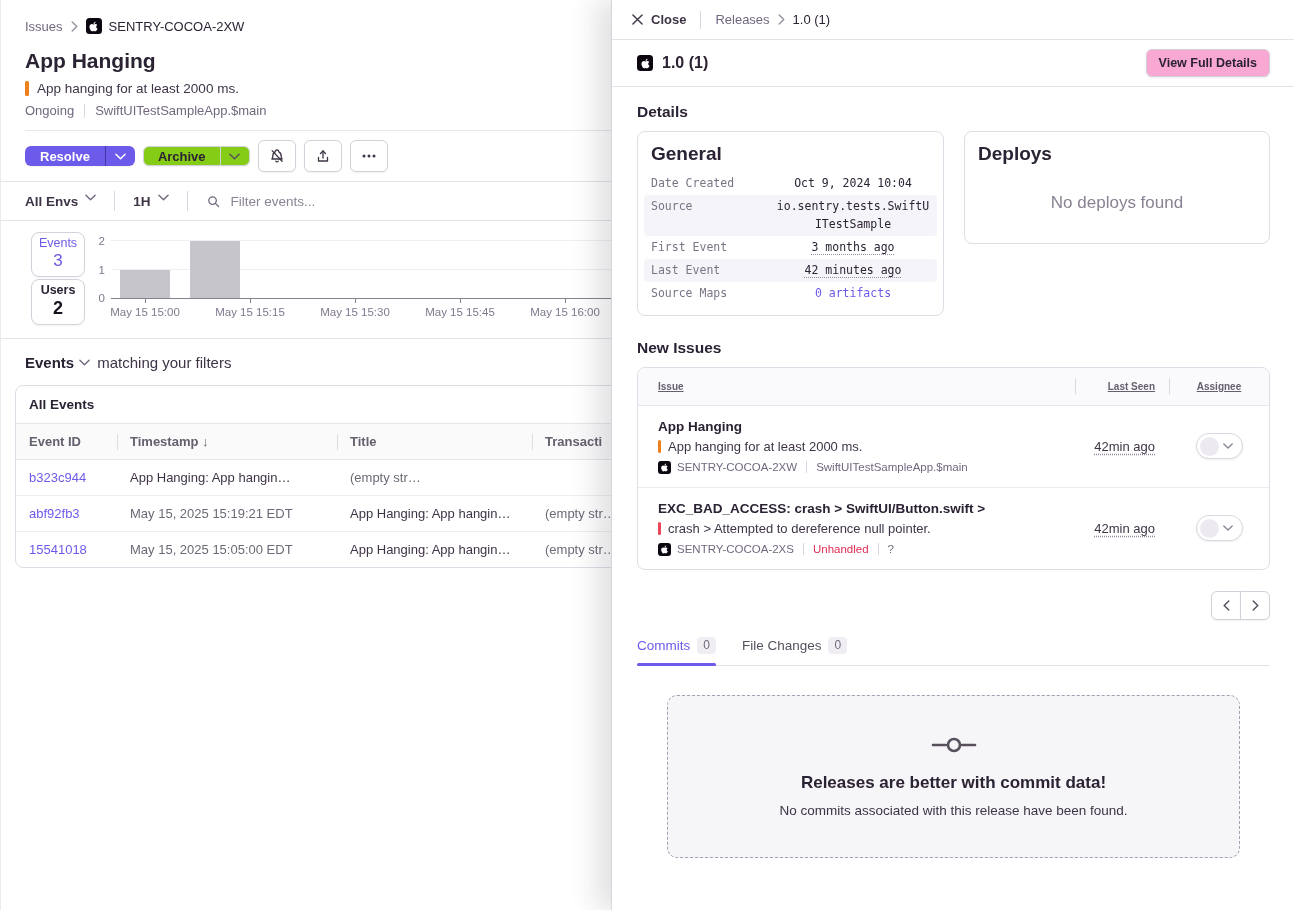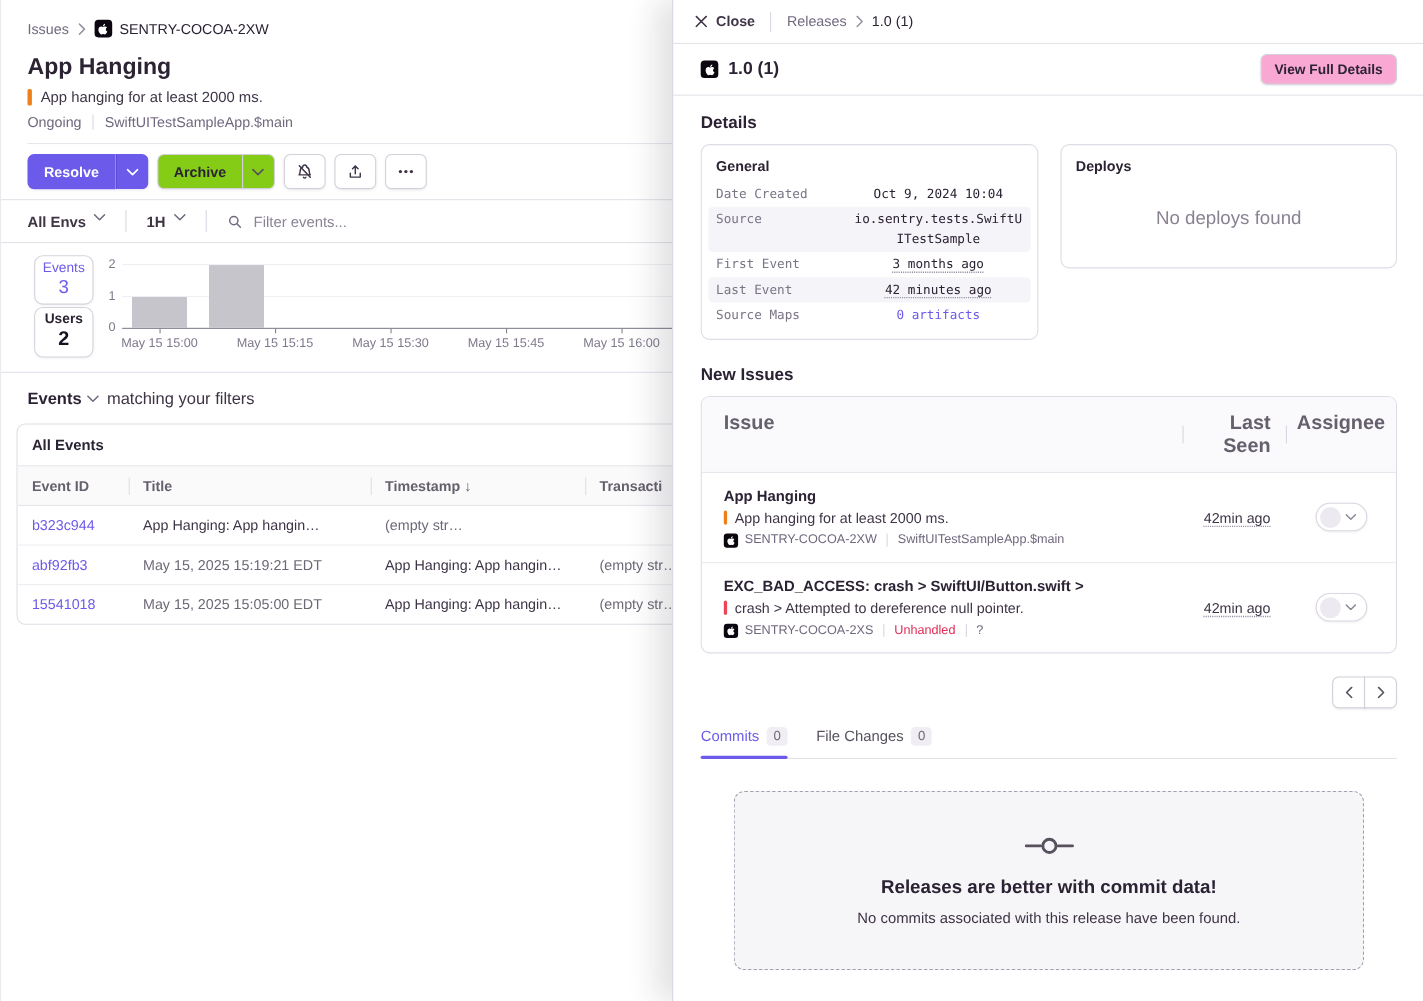--- a/index.html
+++ b/index.html
@@ -20,21 +20,21 @@
   .breadcrumb { display:flex; align-items:center; gap:8px; font-size:13px; color:#71687E; }
   .breadcrumb .slug { color:#2B2233; display:flex; align-items:center; gap:7px; }
   .page-title { margin:15px 0 0 0; font-size:21px; font-weight:bold; color:#2B2233; }
   .culprit { display:flex; align-items:center; margin-top:8px; font-size:13.5px; color:#3E3446; }
   .level-bar { width:4px; height:15px; border-radius:1.5px; margin-right:8px; flex:none; }
   .status-row { display:flex; align-items:center; margin-top:7px; font-size:13px; color:#71687E; }
   .status-row .vdiv { height:14px; margin:0 10px; }
   .head-divider { border:none; border-top:1px solid #E8E5EC; margin:12px 0 0 24px; }
 
   .toolbar { display:flex; align-items:center; gap:8px; padding:9px 0 9px 24px; }
-  .split { display:inline-flex; height:32px; border-radius:6px; box-shadow:0 1px 2px rgba(43,34,51,0.06); }
+  .split { display:inline-flex; height:20px; border-radius:6px; box-shadow:0 1px 2px rgba(43,34,51,0.06); }
   .seg { display:inline-flex; align-items:center; justify-content:center; font-size:13px; font-weight:bold; cursor:pointer; }
   .split.primary .seg { background:var(--accent); color:#fff; }
   .split.primary .seg.main { padding:0 15px; border-radius:6px 0 0 6px; }
   .split.primary .seg.caret { width:30px; border-radius:0 6px 6px 0; border-left:1px solid rgba(25,12,80,0.45); }
   .split.white .seg { background:#84cc16; color:#2B2233; border:1px solid #D4D0DA; }
   .split.white .seg.main { padding:0 14px; border-radius:6px 0 0 6px; }
   .split.white .seg.caret { width:30px; border-radius:0 6px 6px 0; margin-left:-1px; color:#57515E; }
   .icon-btn { width:38px; height:32px; border:1px solid #D4D0DA; border-radius:6px; background:#fff; display:inline-flex; align-items:center; justify-content:center; color:#3E3446; cursor:pointer; box-shadow:0 1px 2px rgba(43,34,51,0.06); }
 
   .filter-bar { display:flex; align-items:center; height:40px; border-top:1px solid #E4E1E8; border-bottom:1px solid #E4E1E8; padding-left:24px; }
@@ -92,34 +92,34 @@
   .drawer-titlebar .rel-title { font-size:16px; font-weight:bold; color:#2B2233; }
   .drawer-titlebar .spacer { flex:1; }
   .btn-outline { padding:6px 12px; border:1px solid #D4D0DA; border-radius:6px; background:#f9a8d4; font-size:12.5px; font-weight:bold; color:#2B2233; cursor:pointer; box-shadow:0 1px 2px rgba(43,34,51,0.08); font-family:inherit; }
 
   .drawer-body { padding:16px 24px 0 25px; }
   .sec-heading { font-size:15.5px; font-weight:bold; color:#2B2233; }
 
   .details-row { display:flex; gap:20px; margin-top:10px; align-items:flex-start; }
   .panel-card { border:1px solid #E0DCE5; border-radius:8px; background:#fff; }
   .general-card { width:307px; padding-bottom:9px; }
-  .panel-card .card-hd { padding:11px 13px 7px; font-size:13px; font-weight:bold; color:#2B2233; }
+  .panel-card .card-hd { padding:11px 13px 7px; font-size:19px; font-weight:bold; color:#2B2233; }
   .kv { display:flex; margin:0 6px; padding:3px 7px; border-radius:4px; font-family:"DejaVu Sans Mono","Liberation Mono",monospace; font-size:11.5px; line-height:1.5; }
   .kv:nth-child(even) { background:#F5F4F8; }
   .kv .k { width:125px; flex:none; color:#7A7485; }
   .kv .v { width:161px; color:#2B2233; word-break:break-all;text-align:center; }
   .kv .v.tip { text-decoration:underline dotted #938CA0; text-underline-offset:3px; }
   .kv .v.link { color:var(--accent); cursor:pointer; }
   .deploys-card { width:307px; height:113px; display:flex; flex-direction:column; }
   .deploys-empty { flex:1; display:flex; align-items:center; justify-content:center; font-size:17px; color:#8A8292; padding-bottom:10px; }
 
   .new-issues-heading { margin-top:23px; }
   .issues-card { margin-top:10px; border:1px solid #E0DCE5; border-radius:8px; overflow:hidden; }
   .itable-head { display:grid; grid-template-columns:1fr 94px 100px; background:#FAF9FB; border-bottom:1px solid #E8E5EC; }
-  .itable-head .th { position:relative; padding:13px 0; font-size:18px; font-weight:bold; color:#66606E; }
+  .itable-head .th { position:relative; padding:13px 0; font-size:10px; font-weight:bold; color:#66606E;text-decoration:underline; }
   .itable-head .th.issue { padding-left:20px; }
   .itable-head .th.seen { text-align:right; padding-right:14px; }
   .itable-head .th.assignee { text-align:center; }
   .itable-head .th + .th::before { content:""; position:absolute; left:0; top:50%; transform:translateY(-50%); width:1px; height:16px; background:#DBD6E1; }
   .irow { display:grid; grid-template-columns:1fr 94px 100px; align-items:center; }
   .irow + .irow { border-top:1px solid #ECE9EF; }
   .irow .main { padding:13px 0 13px 20px; }
   .irow .ititle { font-size:13.5px; font-weight:bold; color:#2B2233; cursor:pointer; }
   .irow .imsg { display:flex; align-items:center; margin-top:5px; font-size:13px; color:#3E3446; }
   .irow .imsg .level-bar { height:13px; width:3px; margin-right:7px; }
@@ -289,22 +289,22 @@
             <path d="M1 1l5 5 5-5"></path>
           </svg>
       </span>
       <span class="suffix">matching your filters</span>
     </div>
 
     <div class="events-card">
       <div class="card-title">All Events</div>
       <div class="etable-head">
         <div class="th">Event ID</div>
+        <div class="th"><span>Timestamp</span> <span>↓</span></div>
         <div class="th">Title</div>
-        <div class="th"><span>Timestamp</span> <span>↓</span></div>
         <div class="th">Transacti</div>
       </div>
       <div class="etable-row">
         <div class="td id">b323c944</div>
         <div class="td title">App Hanging: App hangin…</div>
         <div class="td txn">(empty str…</div>
       </div>
       <div class="etable-row">
         <div class="td id">abf92fb3</div>
         <div class="td ts">May 15, 2025 15:19:21 EDT</div>

